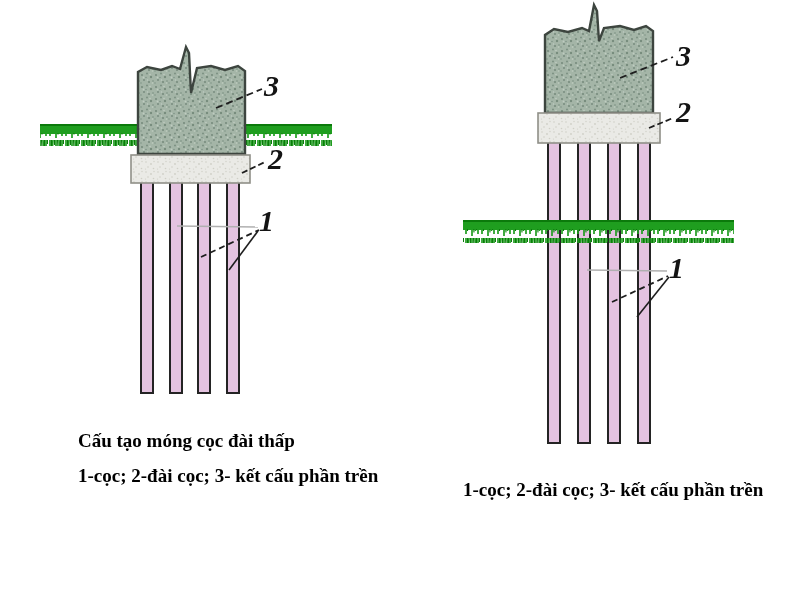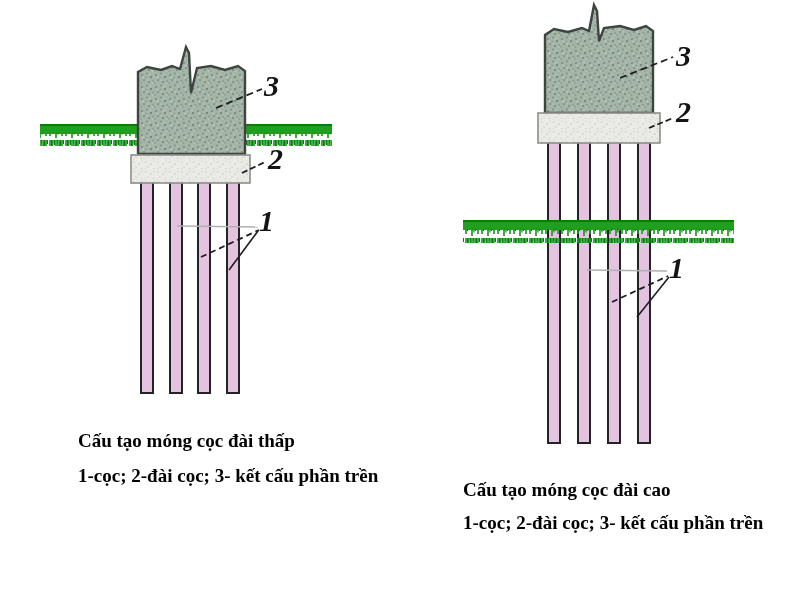--- a/index.html
+++ b/index.html
@@ -117,17 +117,16 @@
 
   <span class="num" style="left:676px;top:41px">3</span>
   <span class="num" style="left:676px;top:97px">2</span>
   <span class="num" style="left:669px;top:253px">1</span>
 
   <div class="caption" id="cap-left">
     <div>Cấu tạo móng cọc đài thấp</div>
     <div>1-cọc; 2-đài cọc; 3- kết cấu phần trền</div>
   </div>
   <div class="caption" id="cap-right">
-    <div>Cấu tạo móng cọc đài cao</div>
     <div>1-cọc; 2-đài cọc; 3- kết cấu phần trền</div>
   </div>
 
 </div>
 
 </body></html>

